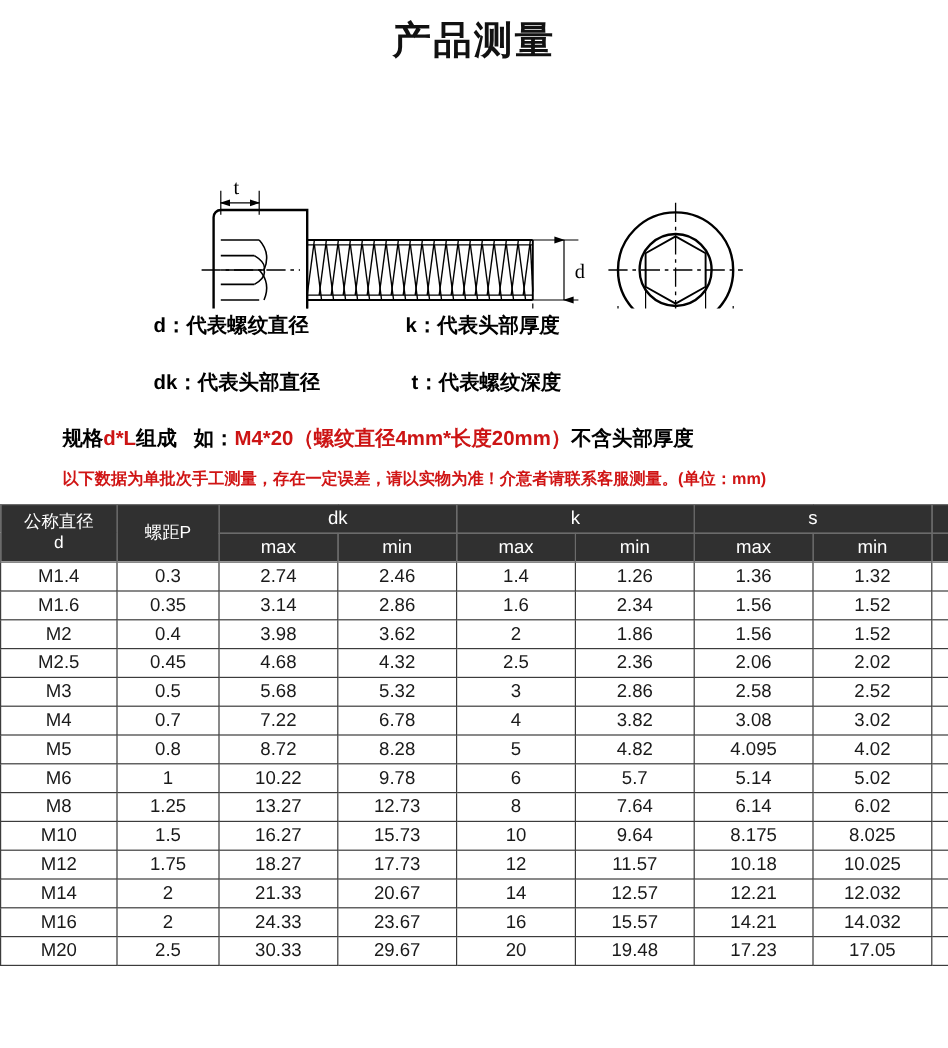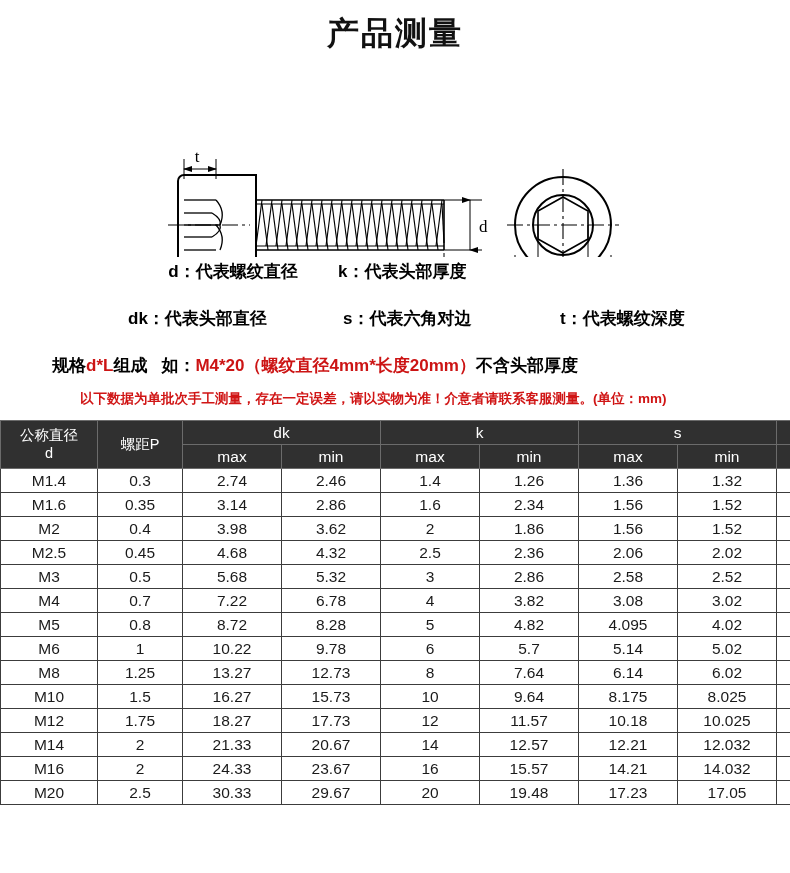--- a/index.html
+++ b/index.html
@@ -44,21 +44,21 @@
   }
   .legend-row {
     display: flex;
     font-size: 17px;
     font-weight: 700;
     line-height: 1;
     margin-bottom: 30px;
     white-space: nowrap;
   }
   .legend-row .legend-item { }
-  .legend-row.row1 .legend-item:nth-child(1) { width: 210px; text-align: center; }
+  .legend-row.row1 .legend-item:nth-child(1) { width: 210px; }
   .legend-row.row1 .legend-item:nth-child(2) { width: 215px; }
   .legend-row.row2 { padding-left: 0; }
   .legend-row.row2 .legend-item:nth-child(1) { width: 215px; }
   .legend-row.row2 .legend-item:nth-child(2) { width: 217px; }
 
   
   #spec-line {
     font-size: 17px;
     font-weight: 700;
     padding-left: 52px;
@@ -66,21 +66,21 @@
     white-space: nowrap;
     line-height: 1;
   }
   #spec-line .red { color: #cc1414; }
   #spec-line .gap { display: inline-block; width: 14px; }
 
   #disclaimer {
     font-size: 13.5px;
     font-weight: 700;
     color: #d01515;
-    padding-left: 80px;
+    padding-left: 52px;
     margin-top: 18px;
     white-space: nowrap;
     line-height: 1;
   }
 
   
   #spec-table {
     border-collapse: collapse;
     width: 778px;
     margin: 14px auto 0 auto;
@@ -258,21 +258,20 @@
   </svg>
 </div>
 
 <div id="legend">
   <div class="legend-row row1">
     <span class="legend-item">d：代表螺纹直径</span>
     <span class="legend-item">k：代表头部厚度</span>
   </div>
   <div class="legend-row row2">
     <span class="legend-item">dk：代表头部直径</span>
-    <span class="legend-item">s：代表六角对边</span>
     <span class="legend-item">t：代表螺纹深度</span>
   </div>
 </div>
 
 <div id="spec-line">
   <span>规格</span><span class="red">d*L</span><span>组成</span><span class="gap"></span><span>如：</span><span class="red">M4*20（螺纹直径4mm*长度20mm）</span><span>不含头部厚度</span>
 </div>
 
 <div id="disclaimer">以下数据为单批次手工测量，存在一定误差，请以实物为准！介意者请联系客服测量。(单位：mm)</div>
 

